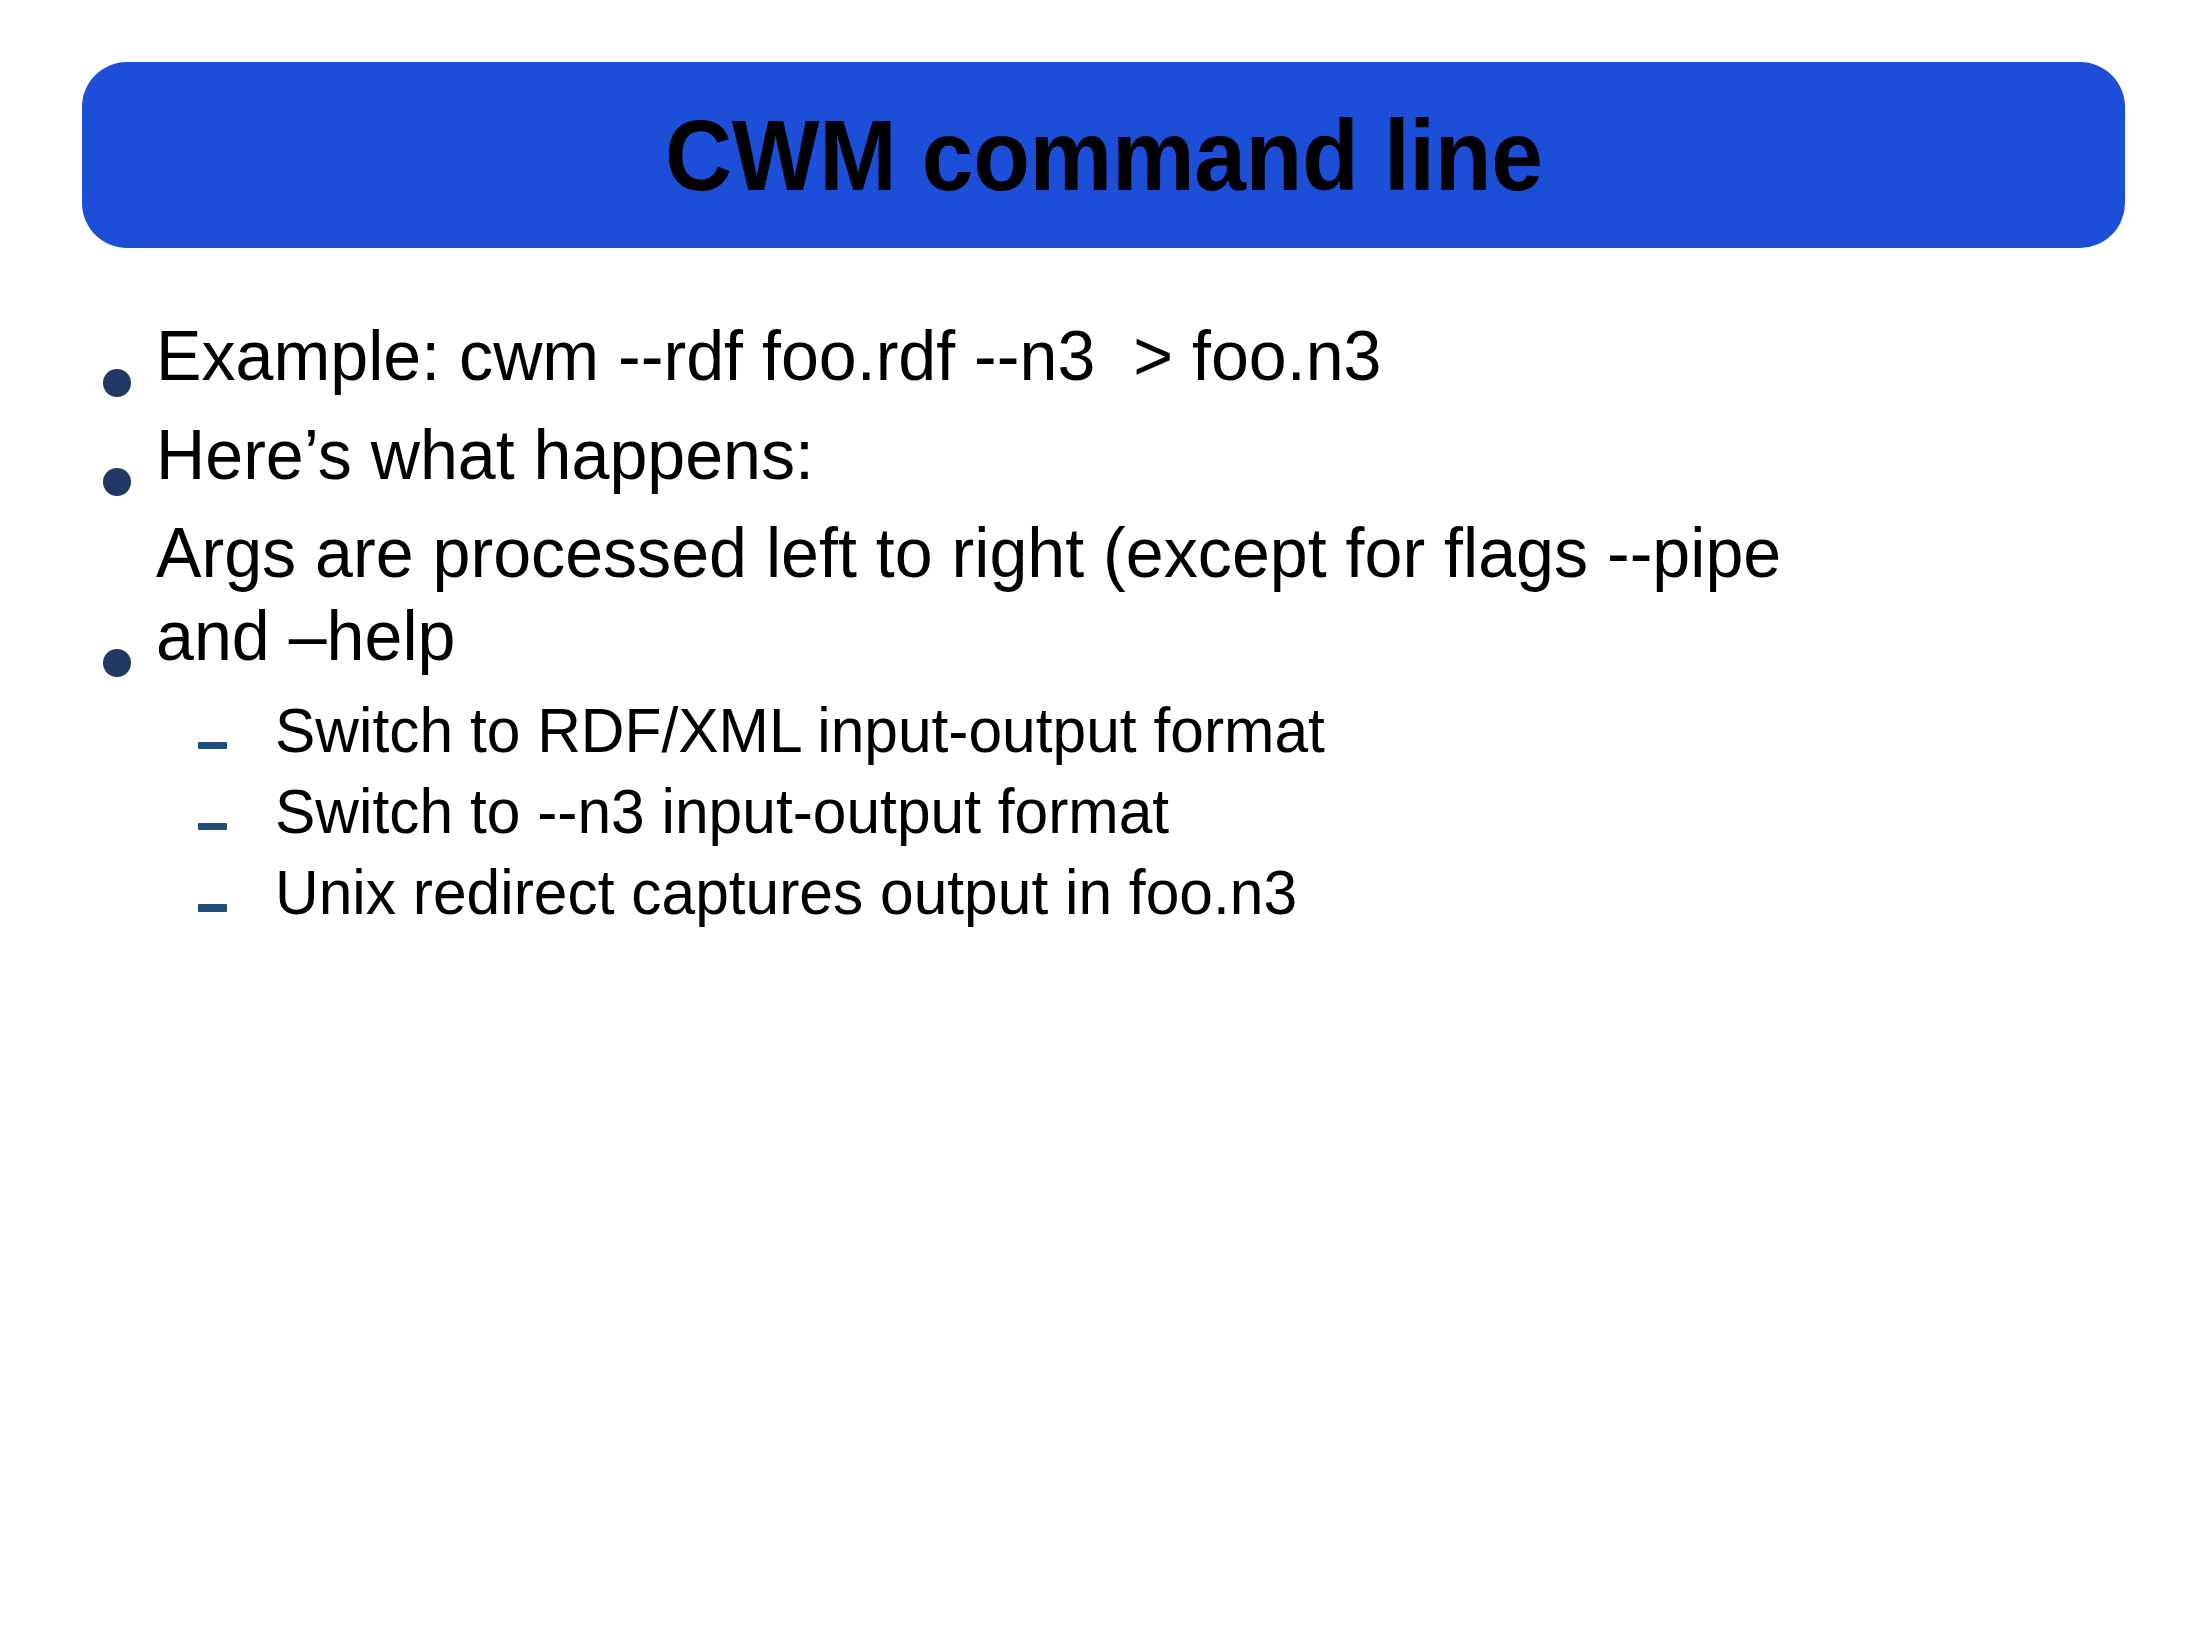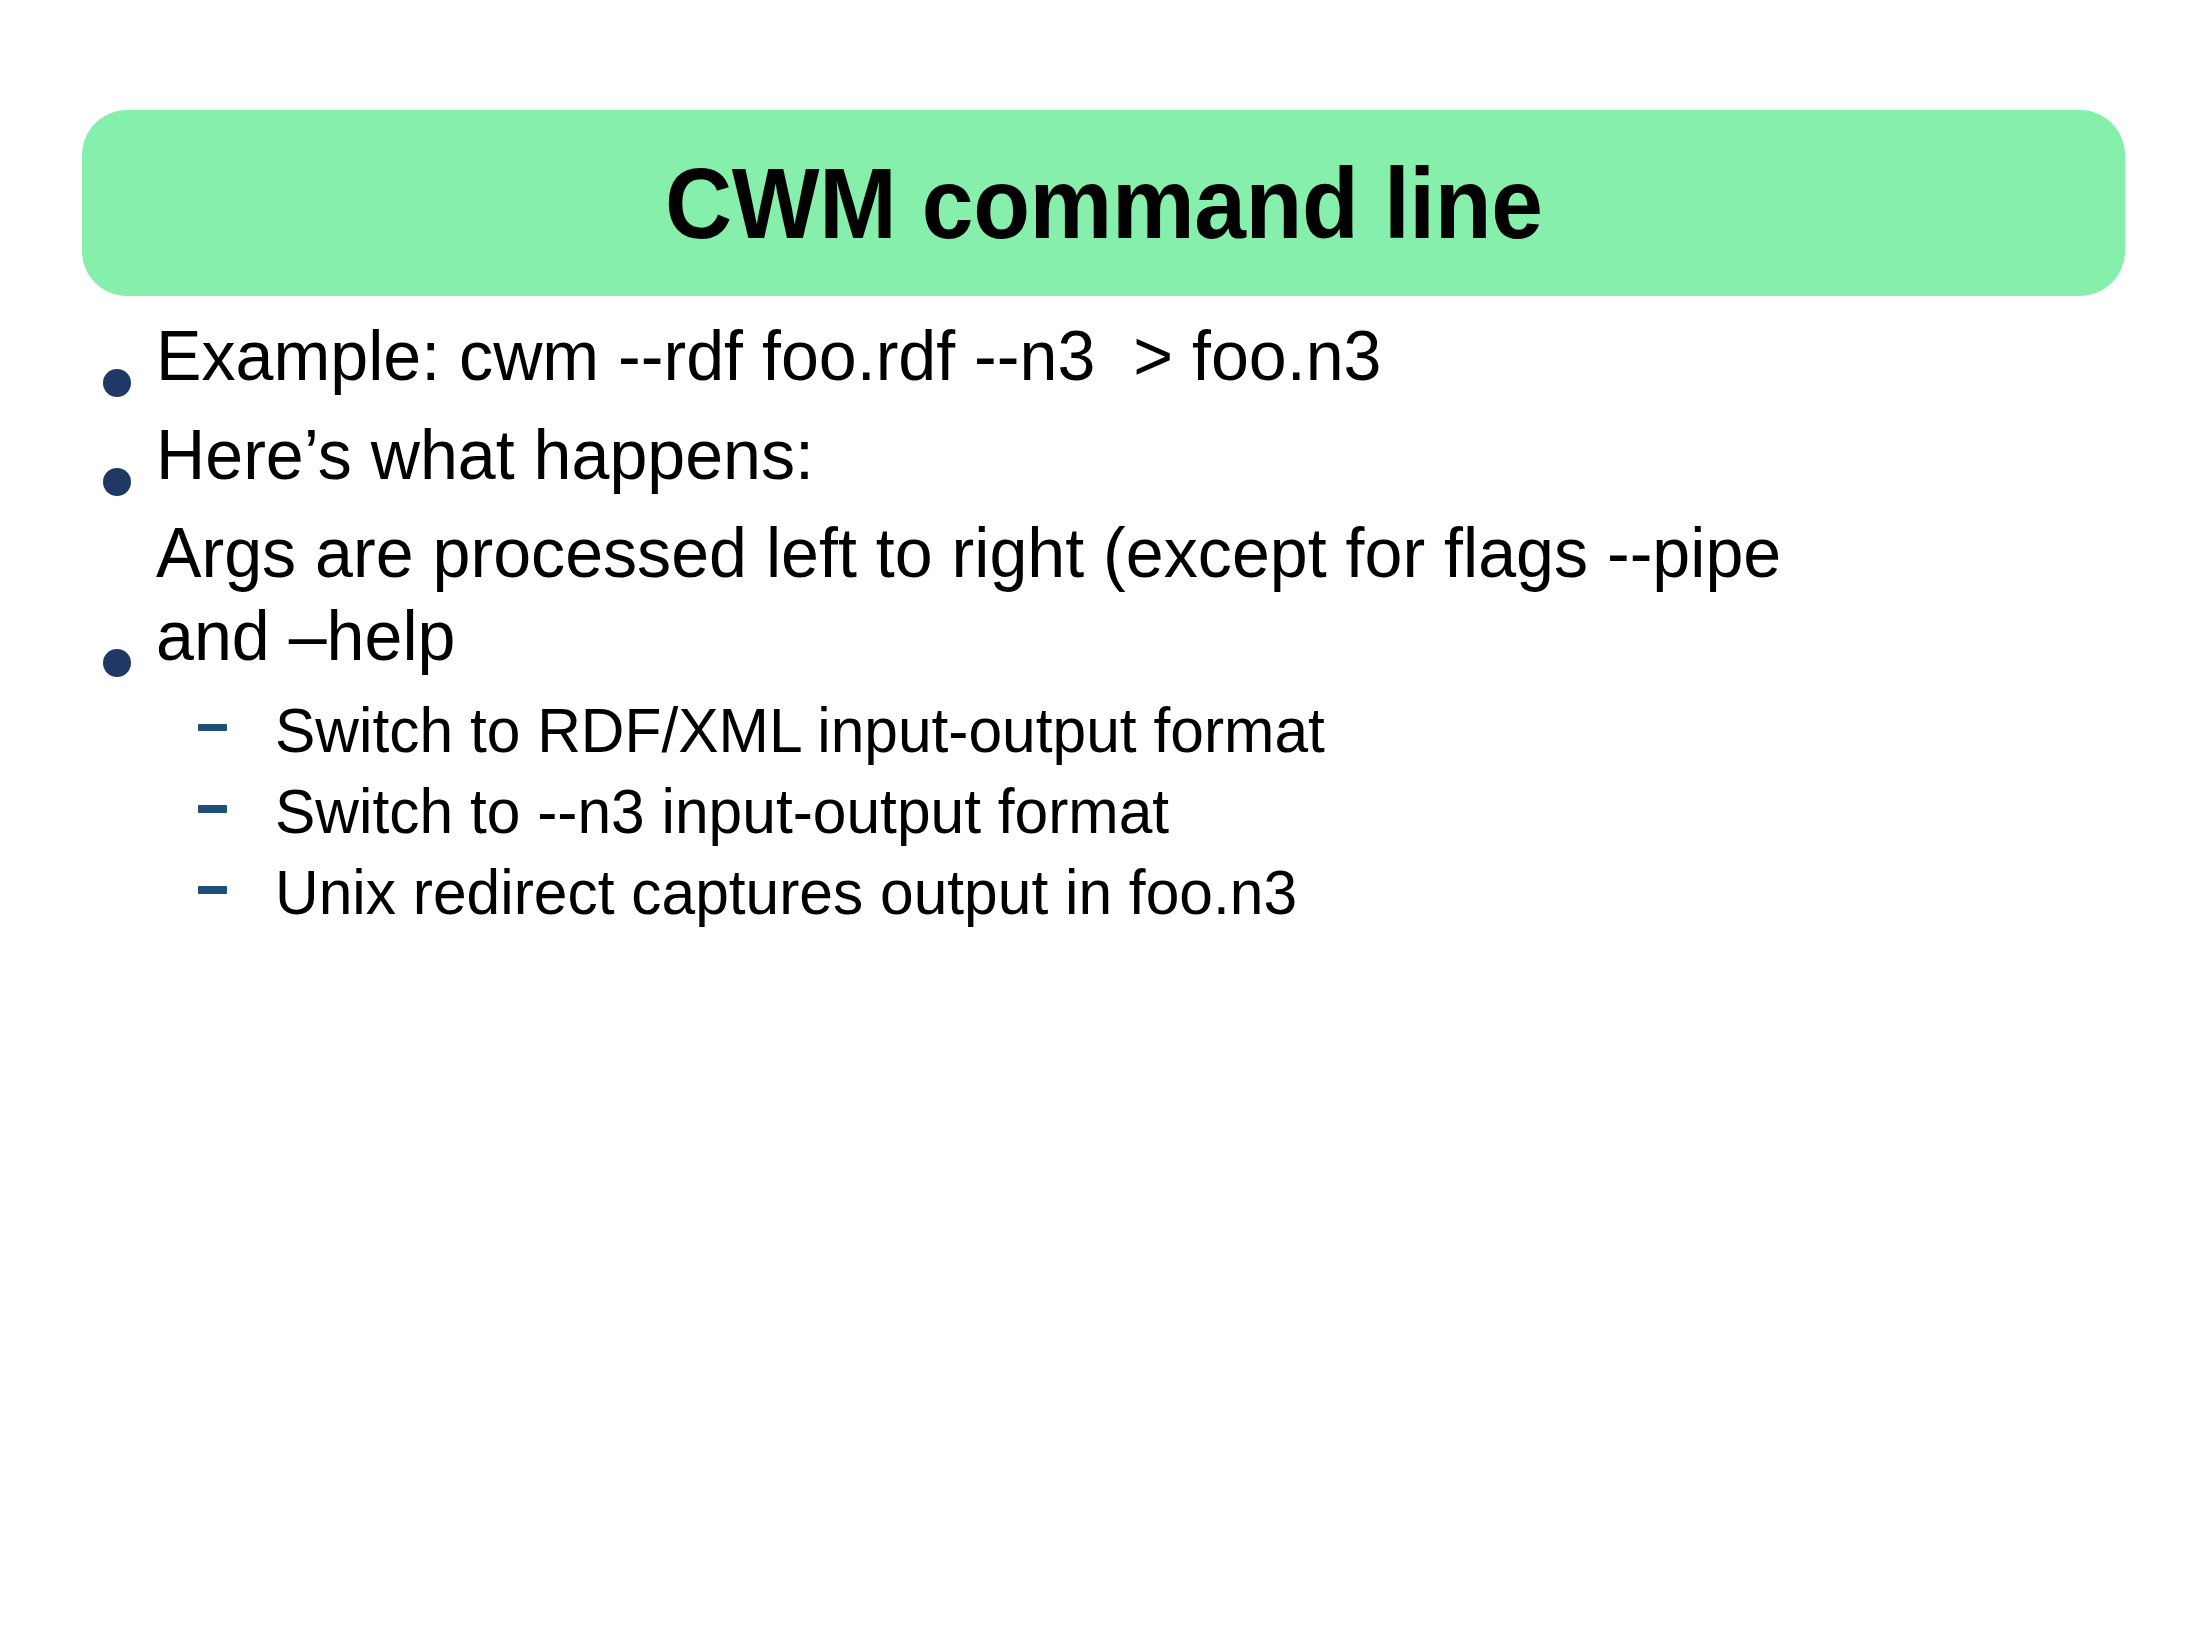--- a/index.html
+++ b/index.html
@@ -24,26 +24,25 @@
     box-sizing: border-box;
   }
 
   
   .title-box {
     position: absolute;
     left: 82px;
     top: 62px;
     width: 2043px;
     height: 186px;
-    background: #86efac;
+    background: #1d4ed8;
     border-radius: 45px;
     display: flex;
     align-items: center;
     justify-content: center;
-    margin-top: 48px;
   }
   .title-text {
     font-size: 100px;
     font-weight: 700;
     letter-spacing: -0.4px;
     line-height: 1;
     color: #000000;
     white-space: nowrap;
     transform: scaleX(0.93);
     transform-origin: center center;
@@ -92,21 +91,21 @@
     white-space: pre-wrap;
   }
 
   
   .l2-group {
     margin-top: 5.2px;
   }
   .l2 {
     position: relative;
     display: flex;
-    align-items: flex-start;
+    align-items: center;
     margin-bottom: 6.9px;
   }
   .l2-marker {
     flex: 0 0 auto;
     width: 77px;
     padding-left: 95px;
     padding-top: 31px;
     box-sizing: content-box;
     display: flex;
     justify-content: flex-start;

